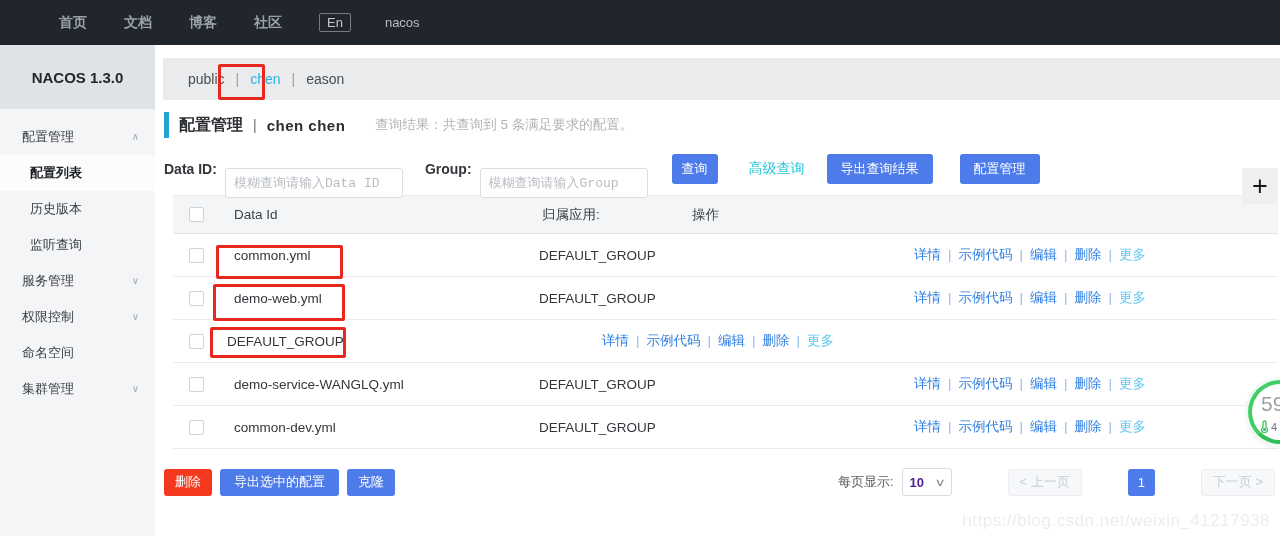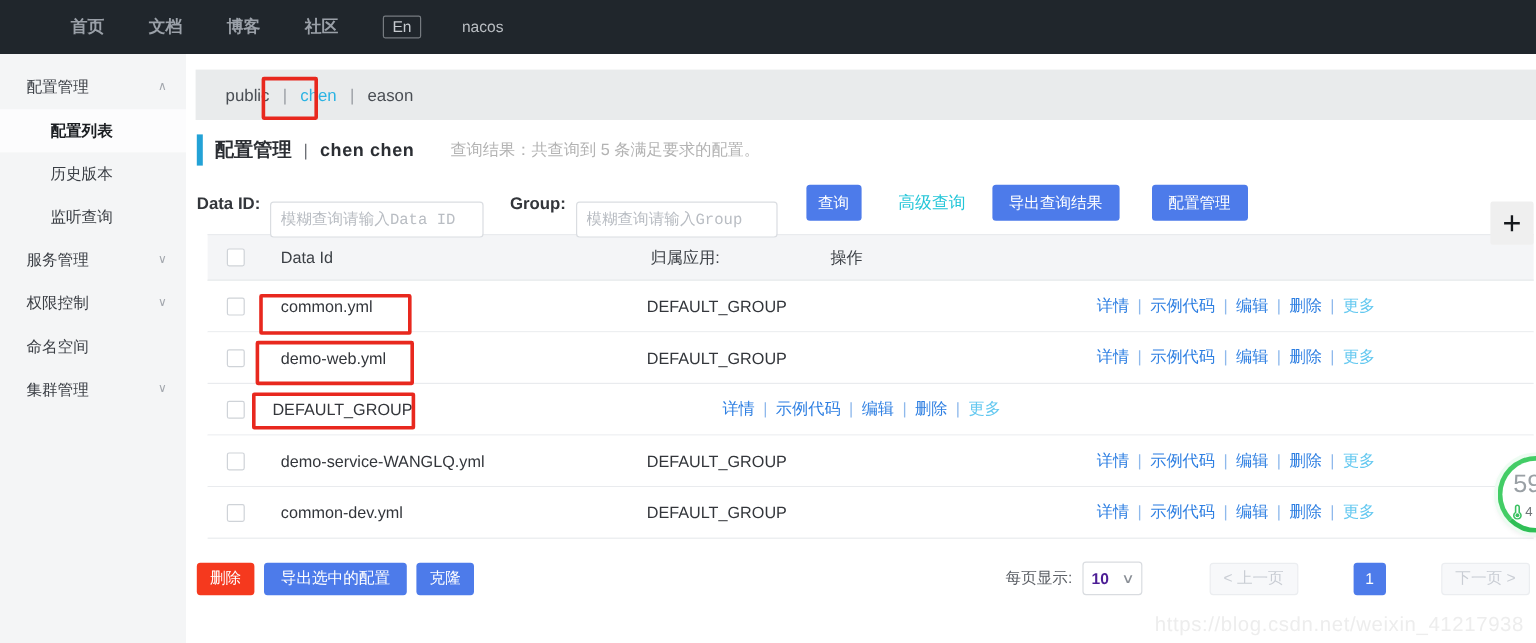--- a/index.html
+++ b/index.html
@@ -31,21 +31,21 @@
   .sidebar-header {
     height:64px; background:#dfe2e7; display:flex; align-items:center; justify-content:center;
     font-size:15px; font-weight:bold; color:#23262b;
   }
   .menu { padding-top:10px; }
   .menu-item {
     position:relative; height:36px; line-height:36px; padding-left:22px;
     font-size:13px; color:#3a3e44; cursor:pointer;
   }
   .menu-item .arrow { position:absolute; right:16px; color:#a4a8ae; font-size:10px; }
-  .menu-item.child { padding-left:42px; }
+  .menu-item.child { padding-left:30px; }
   .menu-item.active { background:#fcfcfd; font-weight:bold; color:#1b1e22; }
   
   .main { margin-left:155px; position:relative; height:491px; }
   .tabstrip {
     margin:13px 0 0 8px; height:42px; background:#e9ebec;
     display:flex; align-items:center; padding-left:25px; font-size:14px;
   }
   .tabstrip .ns-tab { color:#4a4e54; cursor:pointer; }
   .tabstrip .ns-tab.active { color:var(--active-tab,#2bb3e3); }
   .tabstrip .ns-sep { color:#9a9ea4; margin:0 11px; }
@@ -164,20 +164,21 @@
     <span class="nav-item">首页</span>
     <span class="nav-item">文档</span>
     <span class="nav-item">博客</span>
     <span class="nav-item">社区</span>
     <span class="lang-box">En</span>
     <span class="username">nacos</span>
   </div>
 </div>
 
 <div class="sidebar">
+  <div class="sidebar-header">NACOS 1.3.0</div>
   <div class="menu">
     <div class="menu-item">
       <span>配置管理</span>
       <span class="arrow">∧</span>
     </div>
     <div class="menu-item child active">
       <span>配置列表</span>
     </div>
     <div class="menu-item child">
       <span>历史版本</span>

